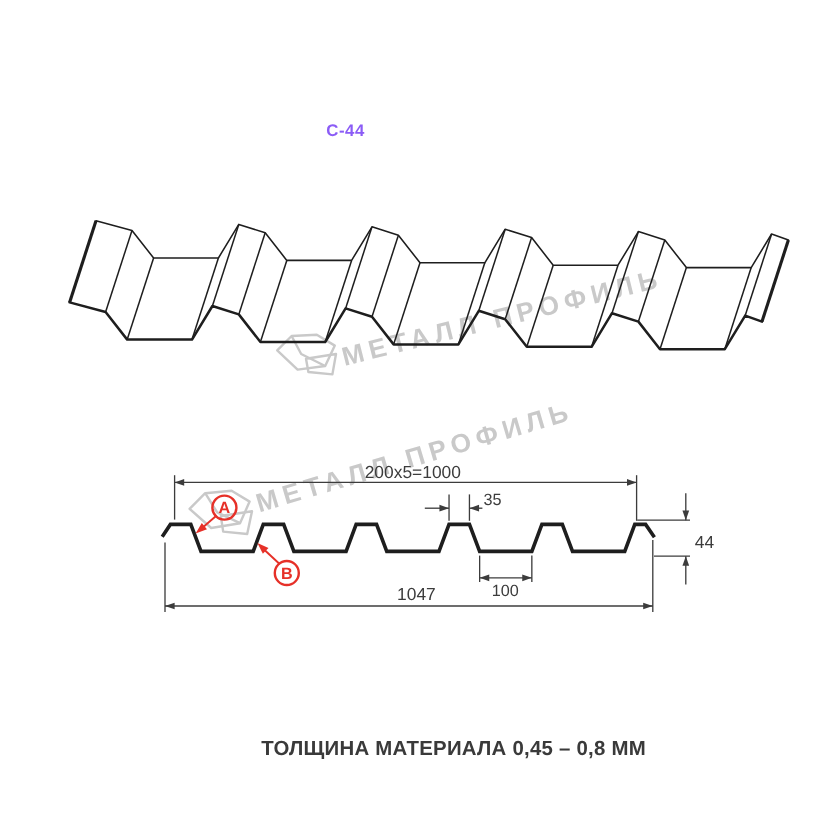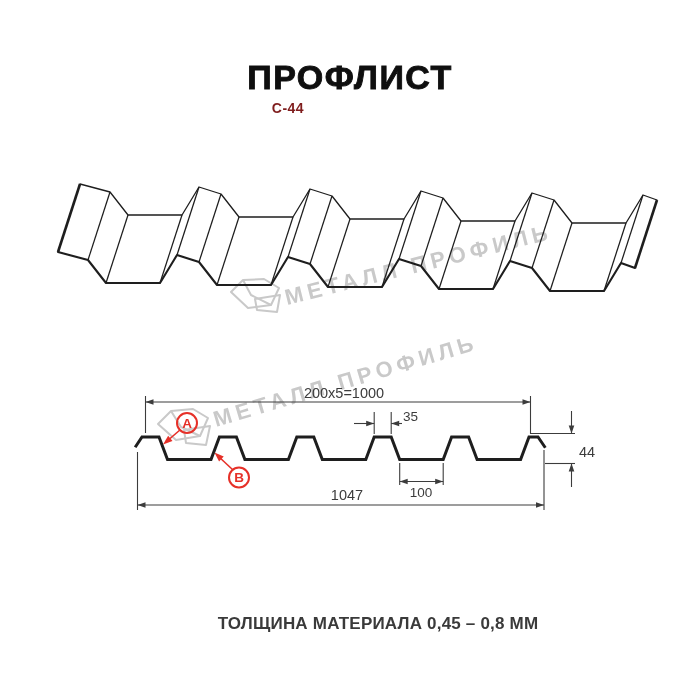--- a/index.html
+++ b/index.html
@@ -2,21 +2,21 @@
 <html style="--c-line: #1e1e1e; --c-dim: #3c3c3c; --c-red: #e63028; --c-watermark: #c9c9c9;"><head>
 <meta charset="utf-8">
 <style>
   html,body{margin:0;padding:0;background:#ffffff;}
   .page{position:relative;width:700px;height:700px;background:#fff;overflow:hidden;
         font-family:"Liberation Sans",sans-serif;}
   .title{position:absolute;left:0;top:58px;width:700px;text-align:center;
          font-size:34px;font-weight:bold;letter-spacing:1.5px;color:#0f0f0f;
          -webkit-text-stroke:0.9px #0f0f0f;}
   .subtitle{position:absolute;left:0;top:100px;width:576px;text-align:center;
-            font-size:14px;font-weight:bold;letter-spacing:0.5px;color:#7f1d1d;}
+            font-size:14px;font-weight:bold;letter-spacing:0.5px;color:#8b5cf6;}
   .footer-note{position:absolute;left:0;top:614px;width:700px;text-align:center;
                font-size:17px;font-weight:bold;letter-spacing:0.2px;color:#3a3a3a;margin-left:28px;}
   svg.drawing{position:absolute;left:0;top:0;}
   
   .sheet-line{stroke:var(--c-line);stroke-width:1.3;fill:none;stroke-linejoin:round;stroke-linecap:round;}
   .front-edge{stroke:var(--c-line);stroke-width:2.1;fill:none;stroke-linejoin:round;stroke-linecap:round;}
   #extrusions line{stroke:var(--c-line);stroke-width:1.25;}
   #extrusions line.thick{stroke-width:2.6;}
   
   .wm-text{fill:var(--c-watermark);font-family:"Liberation Sans",sans-serif;
@@ -32,21 +32,20 @@
   .red-circle{stroke:var(--c-red);stroke-width:2;fill:none;}
   .red-head{fill:var(--c-red);stroke:none;}
   text.red-t{fill:var(--c-red);font-family:"Liberation Sans",sans-serif;
              font-size:13.5px;font-weight:bold;text-anchor:middle;}
 </style>
 </head>
 <body>
 
 <div class="page">
 
-  <div class="title">ПРОФЛИСТ</div>
   <div class="subtitle">С-44</div>
 
   <svg class="drawing" width="700" height="700" viewBox="0 0 700 700">
 
     <g>
       <g>
         <path class="wm-logo" d="M231,292 L243,280 L264,279 L279,288 L271,305 L248,308 Z"></path>
         <path class="wm-logo" d="M243,280 L251,295 L271,305"></path>
         <path class="wm-logo" d="M255,299 L280,295 L277,312 L257,310 Z"></path>
       </g>

